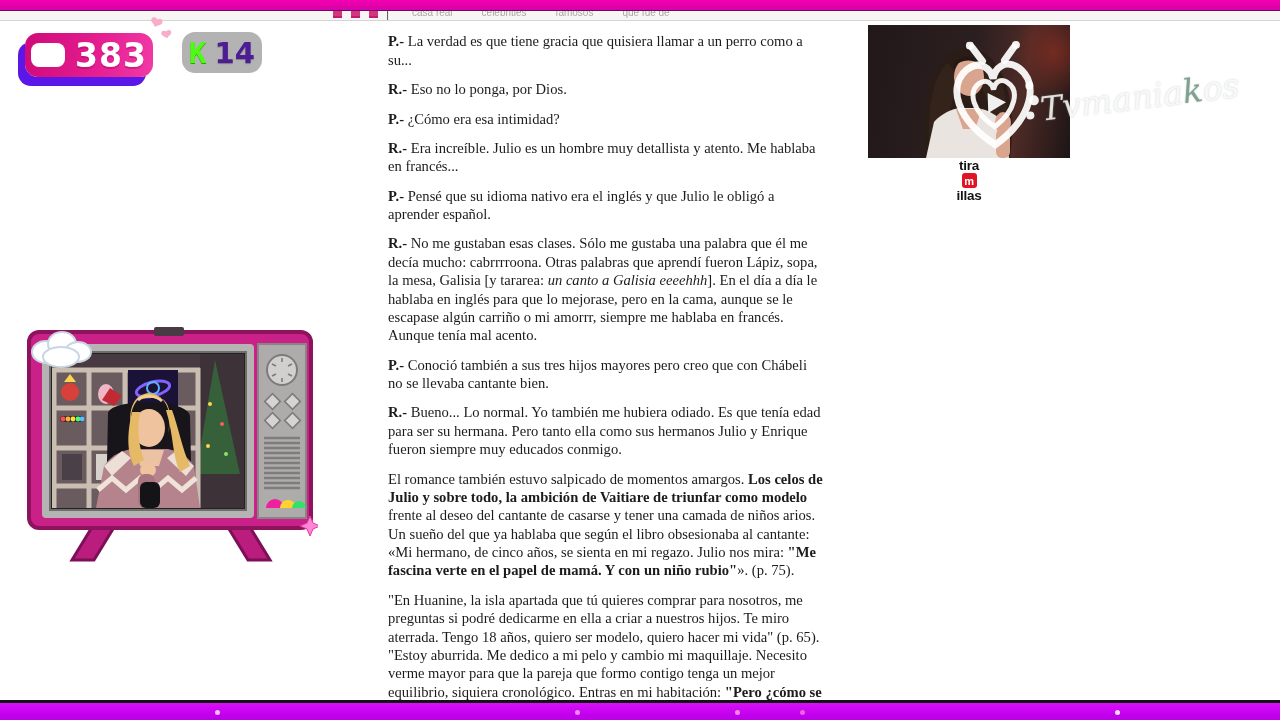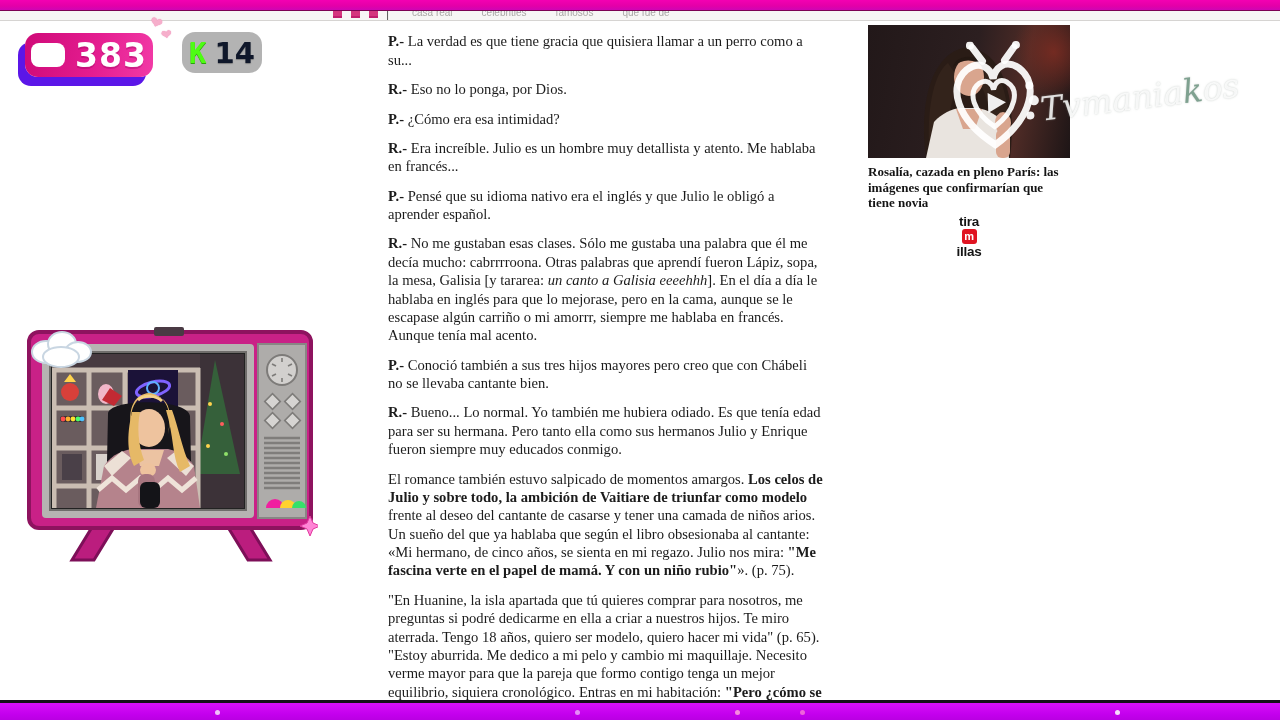--- a/index.html
+++ b/index.html
@@ -49,21 +49,21 @@
   .counter.pink{left:25px;top:33px;width:128px;height:44px;border-radius:13px;
         background:linear-gradient(100deg,#cf0a78 0%,#e41d90 55%,#f23aa6 100%);
         box-shadow:-7px 9px 0 0 #5b16e8;justify-content:center;gap:10px;}
   .scr{width:34px;height:24px;background:#fff;border-radius:8px;}
   .counter.pink span.num{color:#fff;font-size:33px;letter-spacing:1px;
         text-shadow:0 2px 0 rgba(150,0,90,.35);}
   .counter.gray{left:182px;top:32px;width:80px;height:41px;border-radius:13px;
         background:rgba(173,173,173,0.92);justify-content:center;gap:8px;}
   .kickk{color:#4efc13;font-size:29px;font-weight:900;font-family:"DejaVu Sans Mono",monospace;
         text-shadow:0 1px 0 #2aa10c;}
-  .counter.gray span.num{color:#0f172a;font-size:29px;text-shadow:0 1px 1px rgba(90,90,90,.6);}
+  .counter.gray span.num{color:#4c1d95;font-size:29px;text-shadow:0 1px 1px rgba(90,90,90,.6);}
   .heart{position:absolute;z-index:46;color:#f6aecb;text-shadow:0 0 1px #e87fae;}
   .h1{left:150px;top:14px;font-size:15px;transform:rotate(18deg);}
   .h2{left:161px;top:27px;font-size:13px;transform:rotate(-8deg);}
   
   .tv{position:absolute;left:26px;top:326px;width:292px;height:236px;z-index:30;}
   .cloud{position:absolute;left:2px;top:2px;z-index:32;}
 </style>
 </head>
 <body>
 
@@ -112,21 +112,20 @@
         <path d="M62,133 C58,90 64,50 80,38 L92,56 C80,80 78,106 80,133 Z" fill="#33231b"></path>
         <path d="M140,133 C144,92 138,54 122,40 L112,58 C124,82 126,108 124,133 Z" fill="#33231b"></path>
         <ellipse cx="101" cy="52" rx="15" ry="19" fill="#d9a58e"></ellipse>
         <path d="M85,42 C88,28 114,28 117,44 C108,33 94,33 85,42 Z" fill="#241812"></path>
         <path d="M58,133 L66,97 C74,88 84,84 92,83 L110,83 C120,85 130,90 136,99 L141,133 Z" fill="#e9e4df"></path>
         <path d="M88,84 L114,84 L107,104 L95,104 Z" fill="#d9a58e"></path>
         <ellipse cx="135" cy="98" rx="8" ry="11" fill="#d9a58e"></ellipse>
         <rect x="128" y="104" width="14" height="29" rx="6" fill="#d9a58e"></rect>
       </svg>
     </div>
-    <h3>Rosalía, cazada en pleno París: las imágenes que confirmarían que tiene novia</h3>
     <div class="brand">
       <span>tira</span>
         <span class="mbox">m</span>
         <span>illas</span>
     </div>
   </aside>
 
   <div class="watermark">
     <svg width="112" height="120" viewBox="0 0 112 120">
       <g stroke="rgba(255,255,255,0.93)" fill="none" stroke-width="7" stroke-linecap="round">

